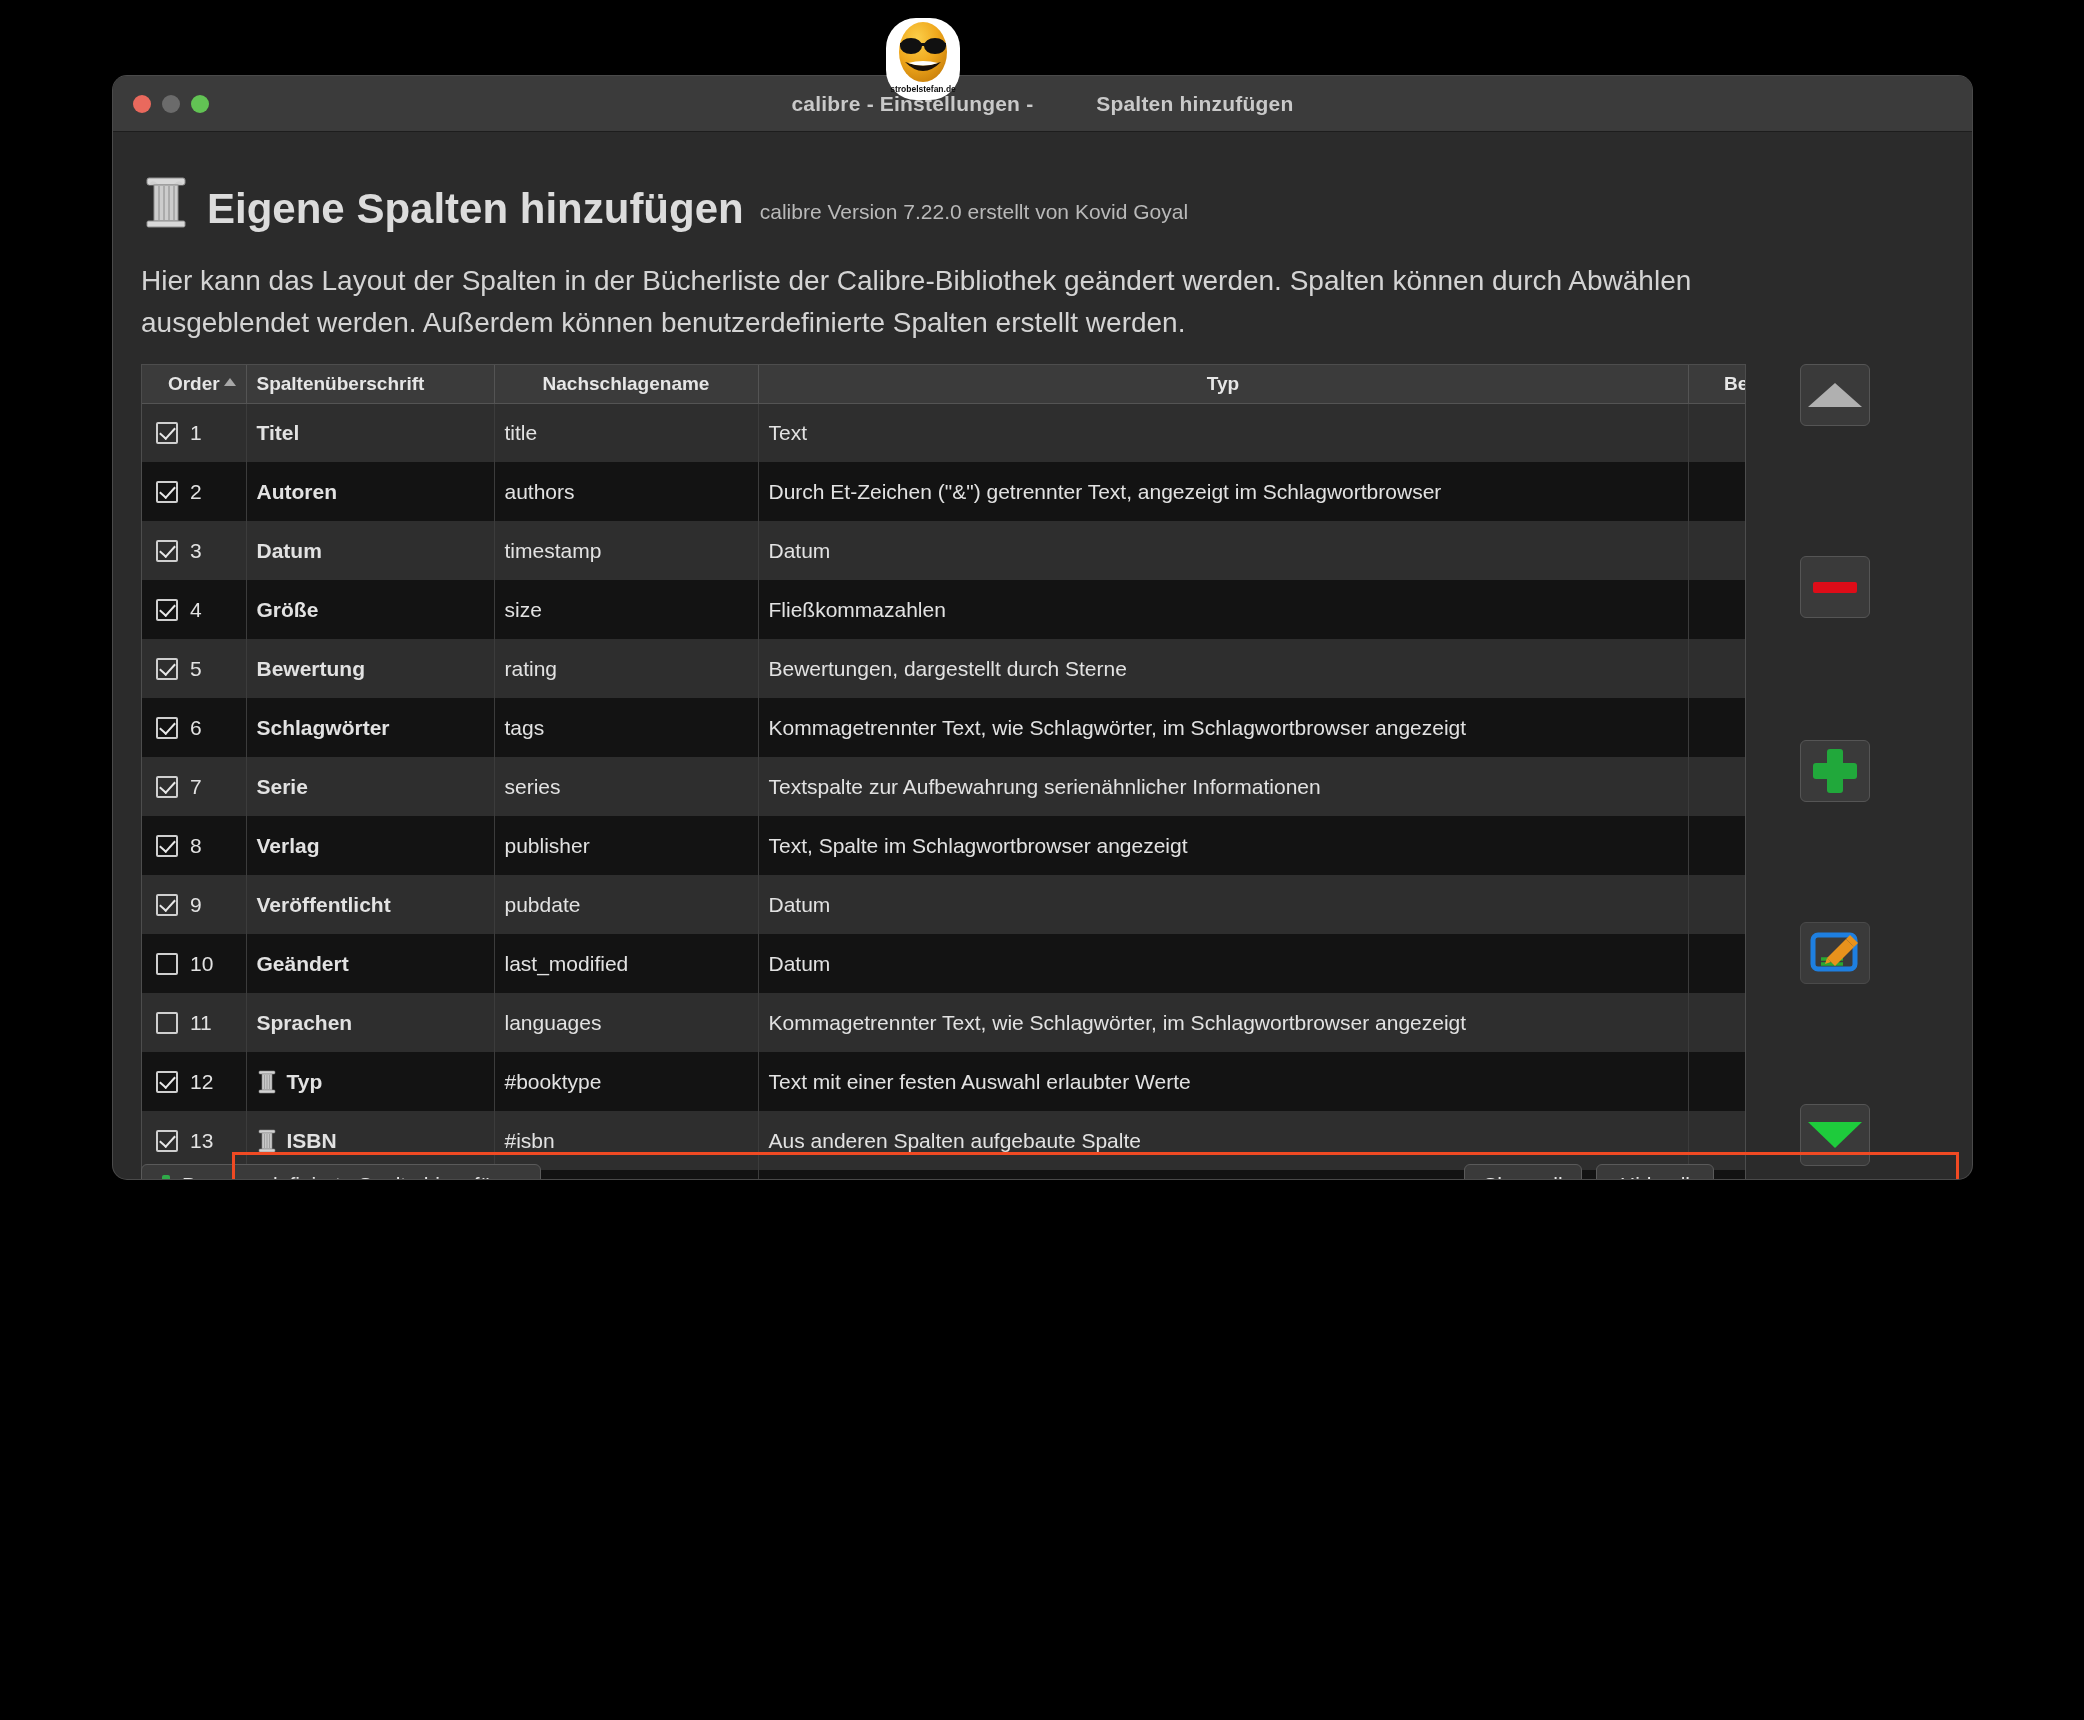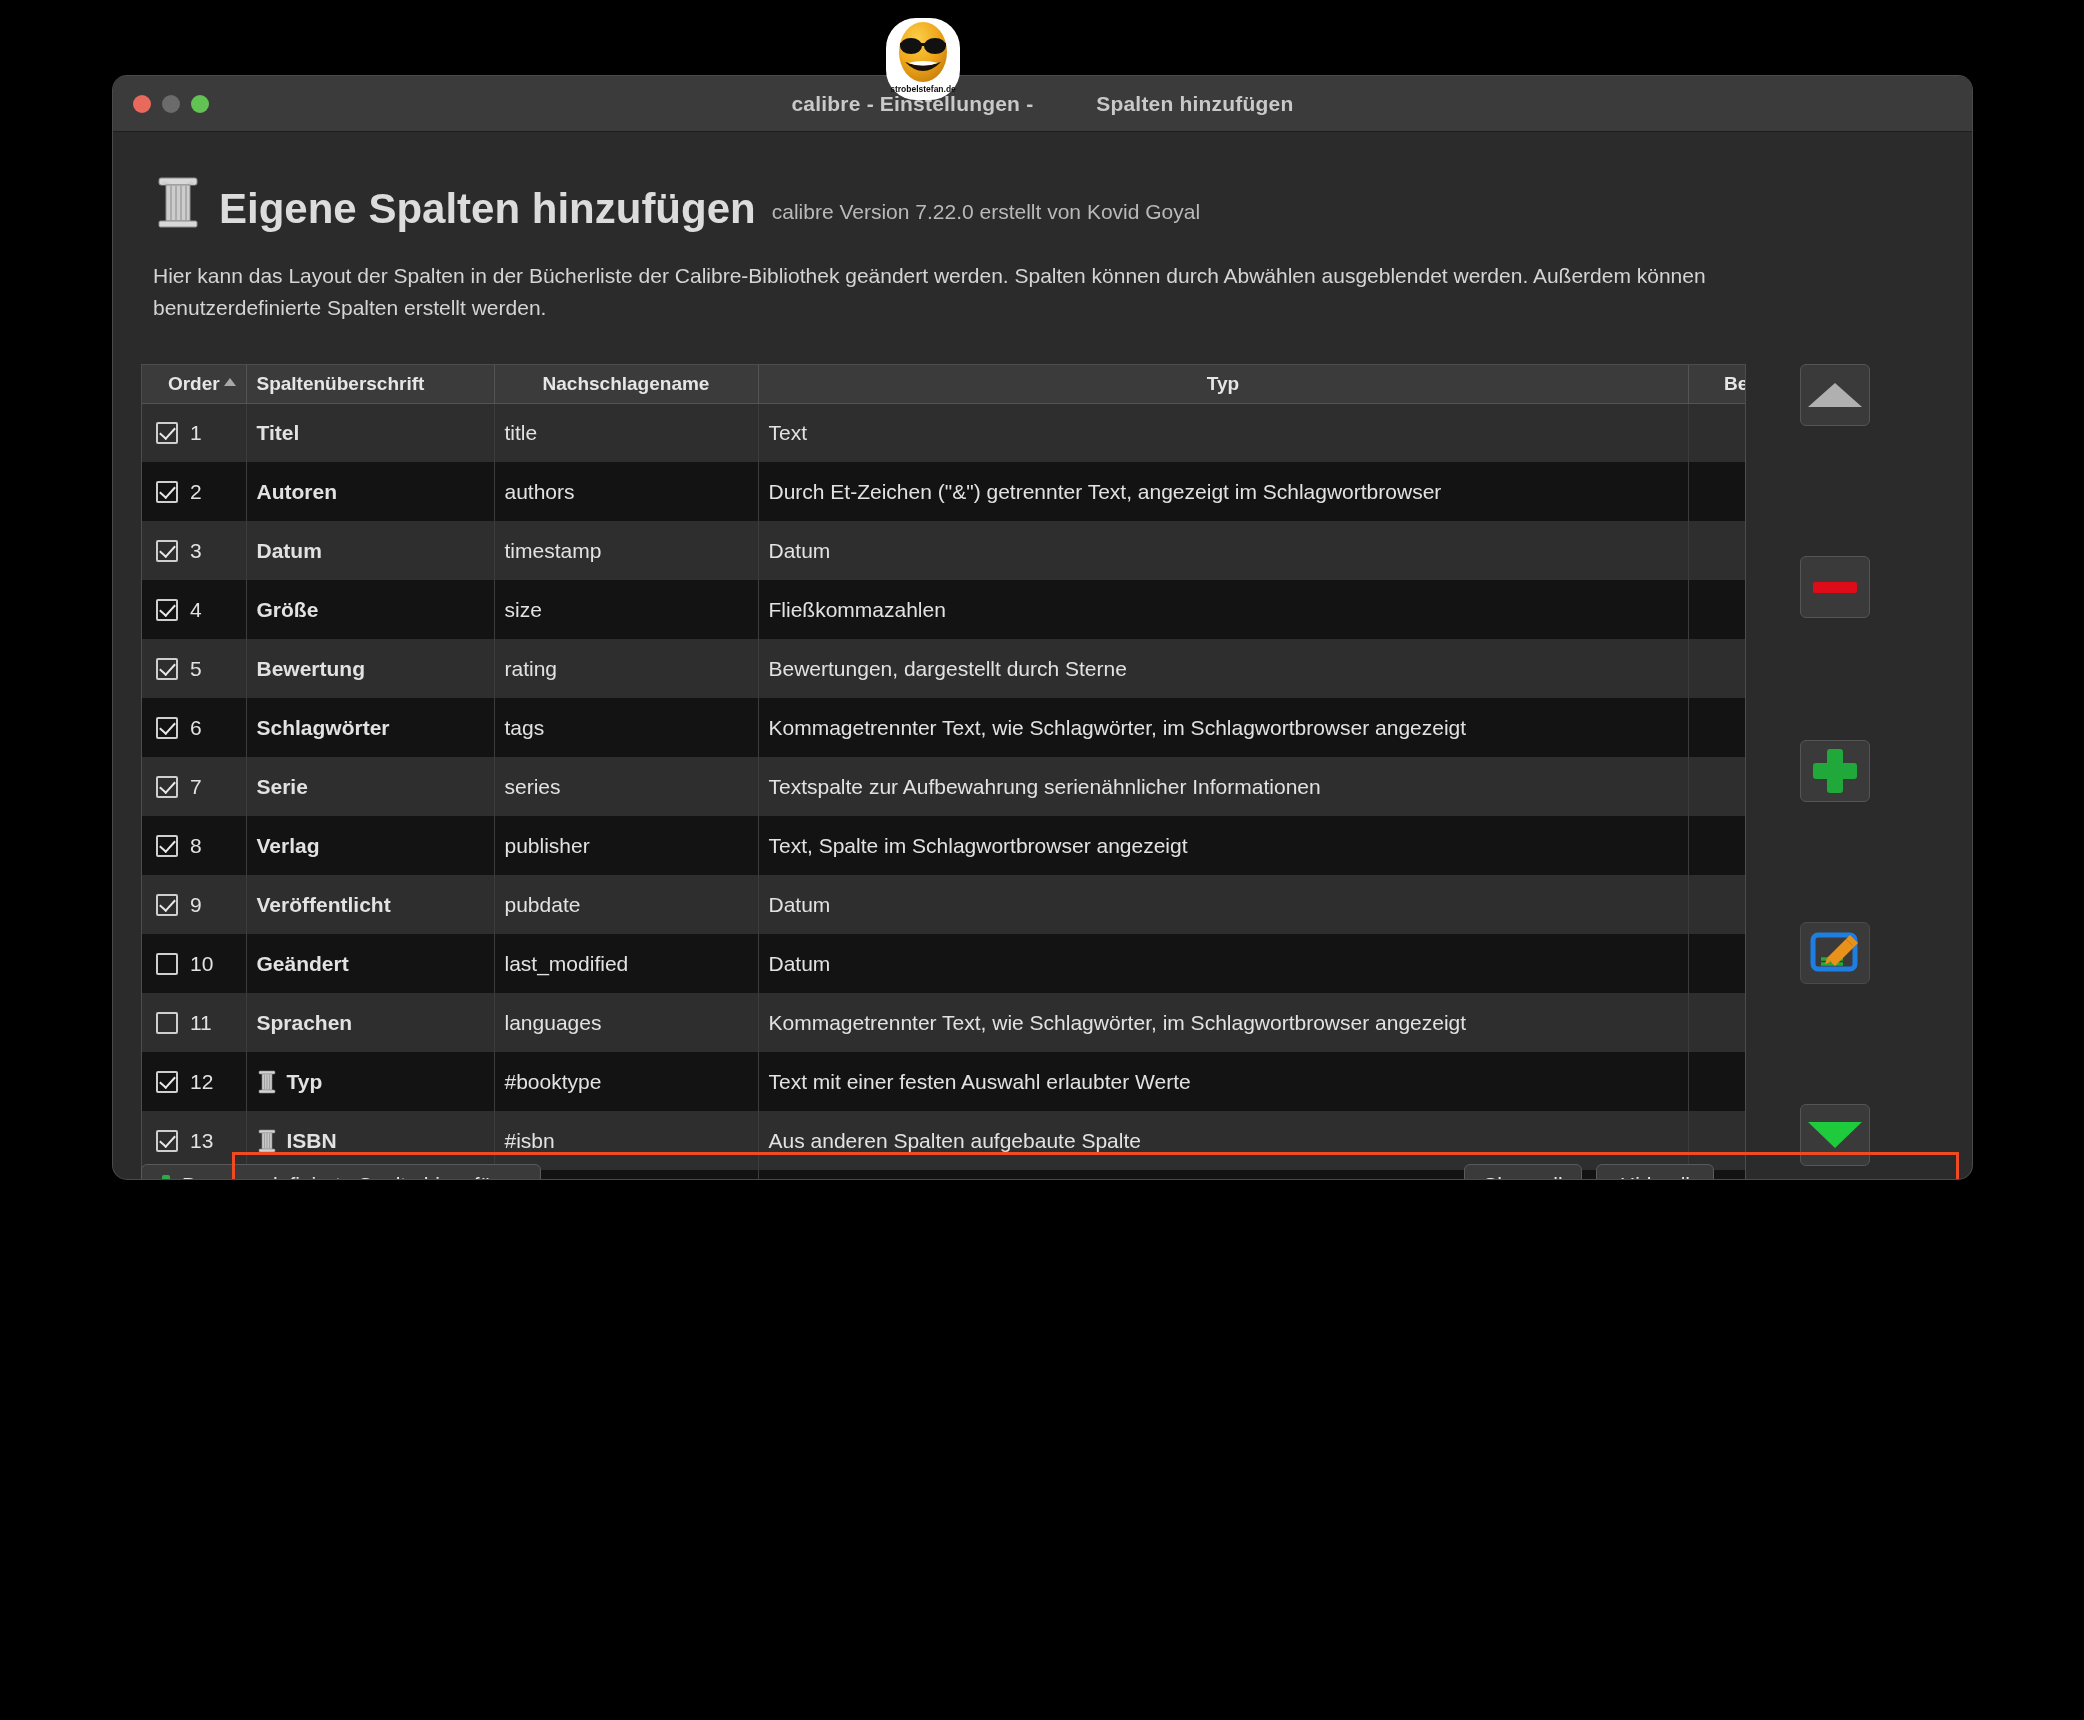--- a/index.html
+++ b/index.html
@@ -60,40 +60,40 @@
     padding-top: 3px;
     border-radius: 30px;
   }
   #watermark .face { width: 56px; height: 62px; display:block; }
   #watermark .wm-text {
     font-size: 8.5px; color: #111; font-weight: bold;
     margin-top: 1px; white-space: nowrap;
   }
 
   
-  #body { padding: 0 0 0 12px; position: relative; height: calc(100% - 56px); }
+  #body { padding: 0 0 0 0; position: relative; height: calc(100% - 56px); }
 
   #header-row {
     display: flex; align-items: flex-end;
     gap: 16px;
     padding: 42px 0 0 28px;
   }
   #col-icon { width: 50px; height: 56px; flex: none; }
   #page-title {
     font-size: 42px; font-weight: bold; color: #dcdcdc;
     line-height: 1;
   }
   #version-text {
     font-size: 21px; color: #b9b9b9;
     padding-bottom: 6px;
   }
 
   #desc {
     margin: 30px 28px 0 28px;
-    font-size: 21px; color: #d4d4d4;
+    font-size: 28px; color: #d4d4d4;
     line-height: 1.5;
     max-width: 1710px;
   }
 
   
   #table-wrap {
     position: absolute;
     left: 28px; top: 232px;
     width: 1605px;
     background: #1c1c1c;

